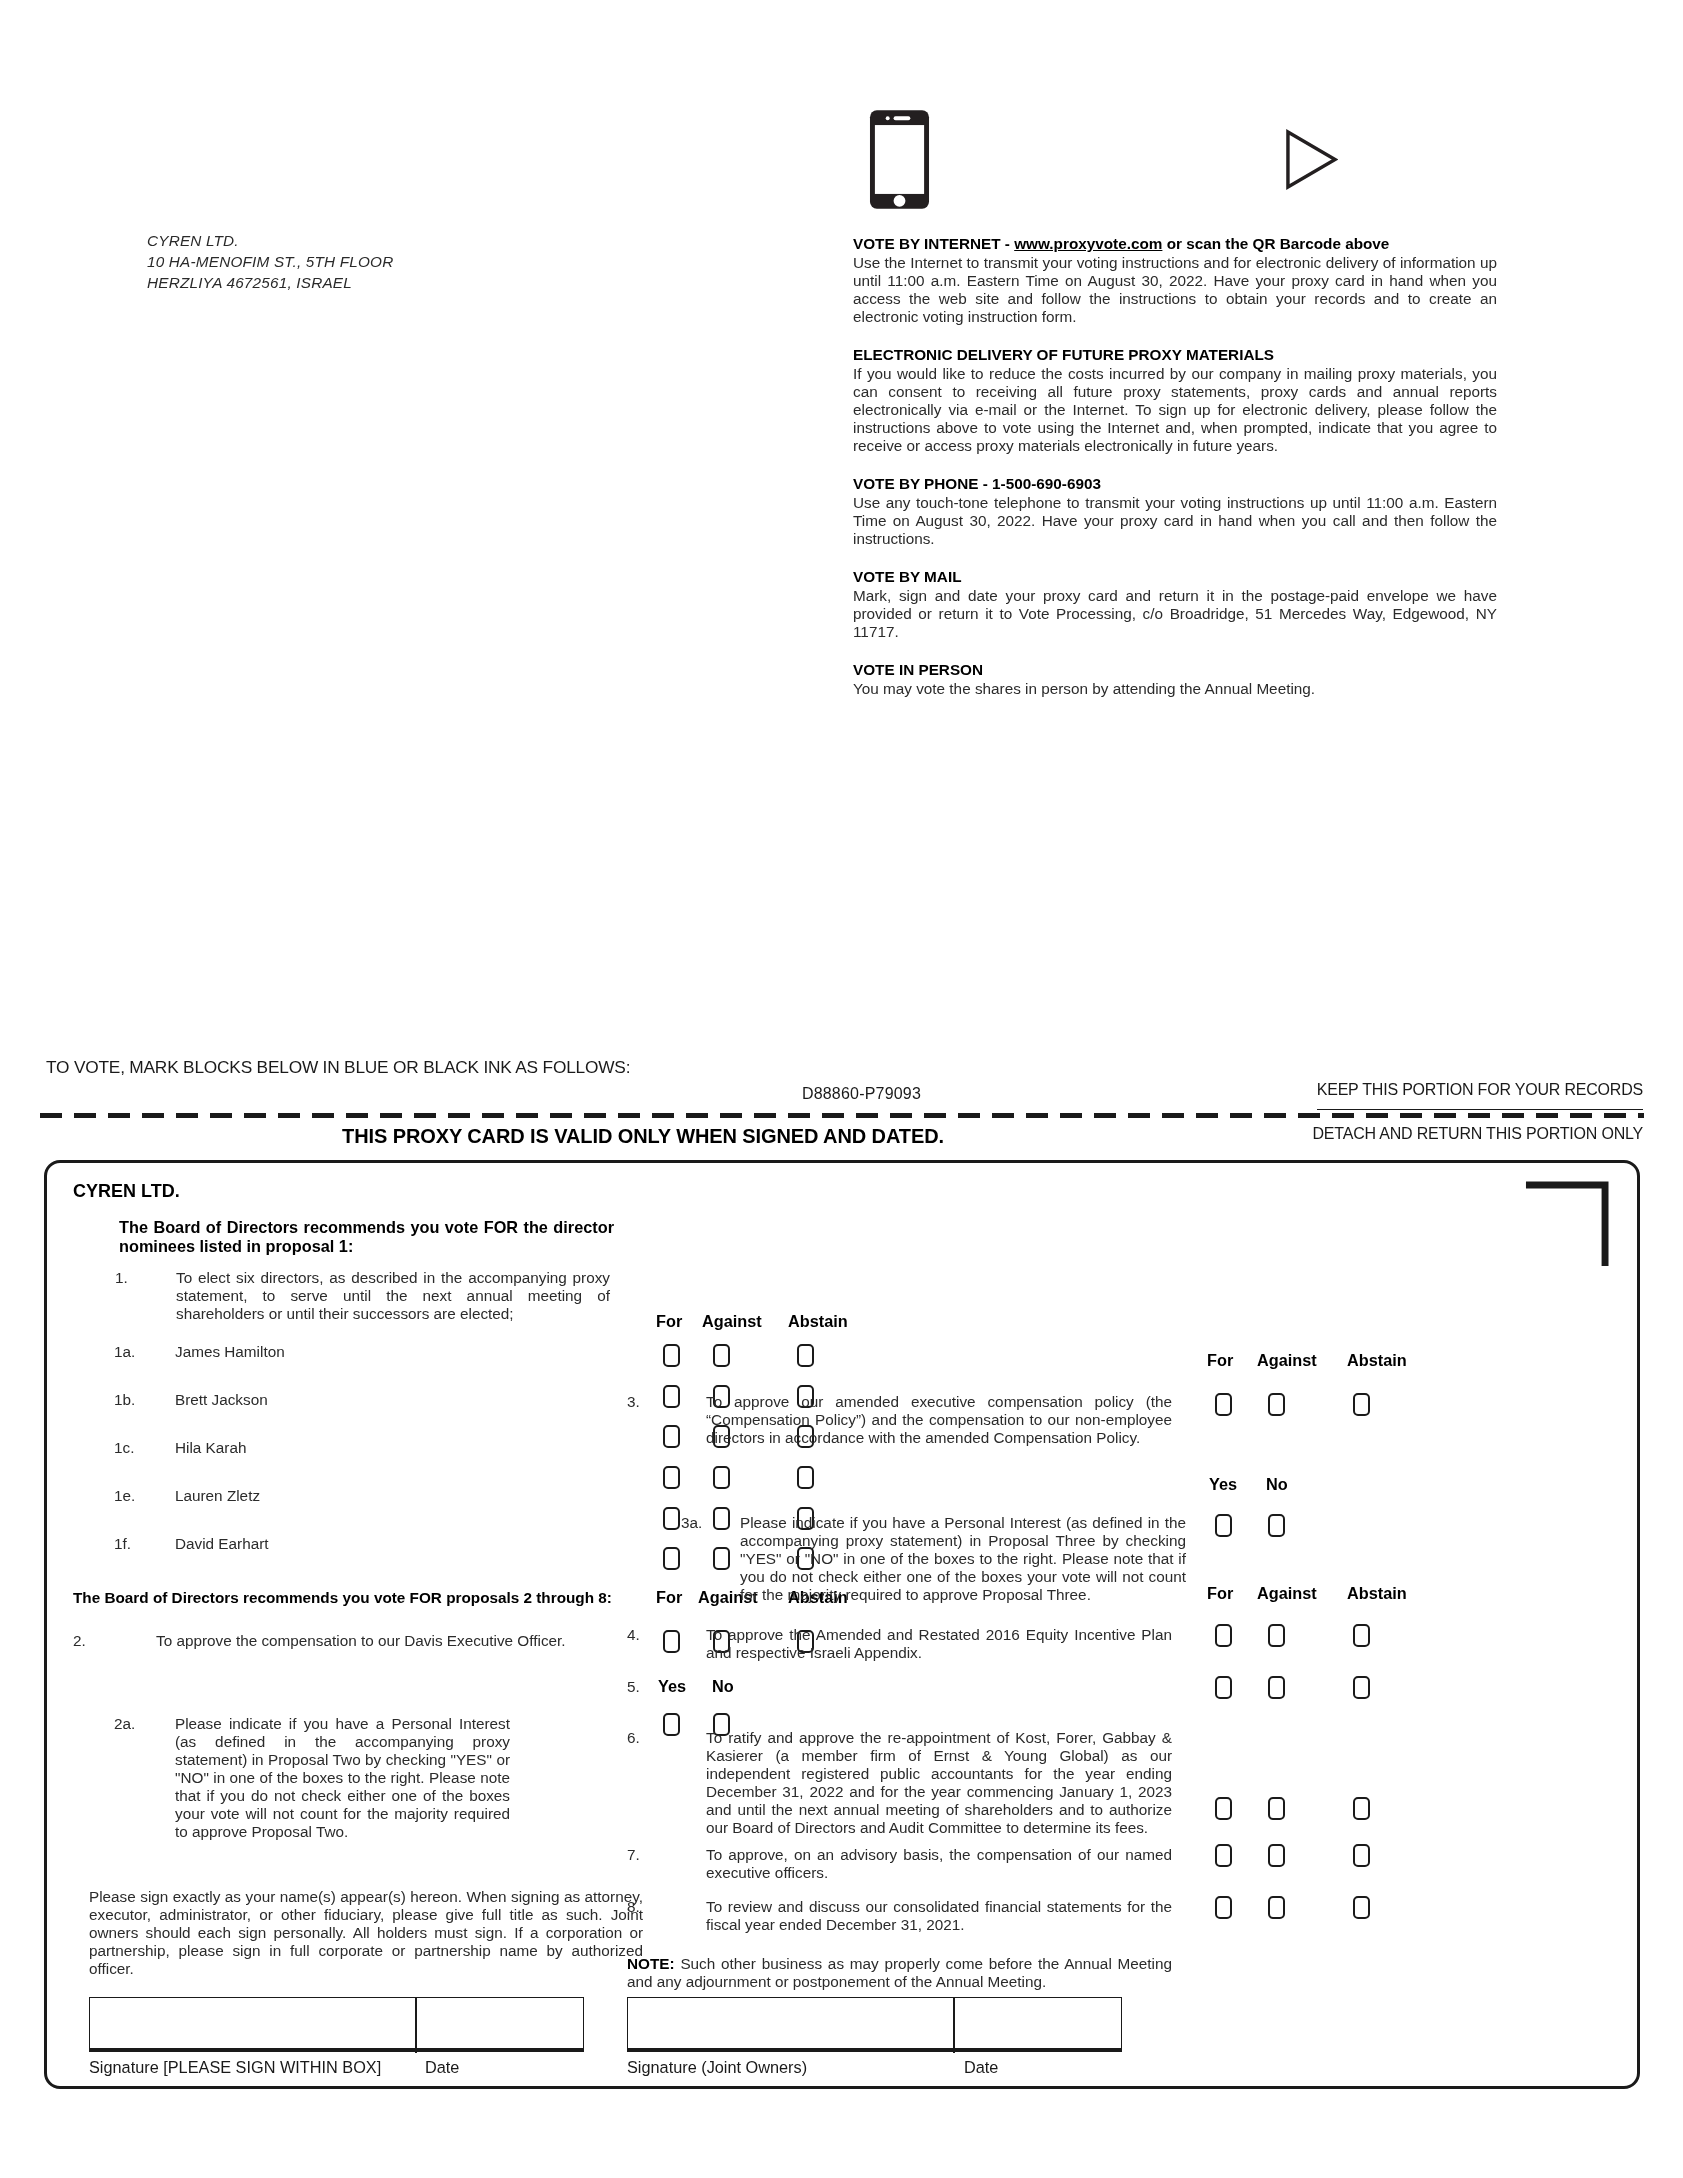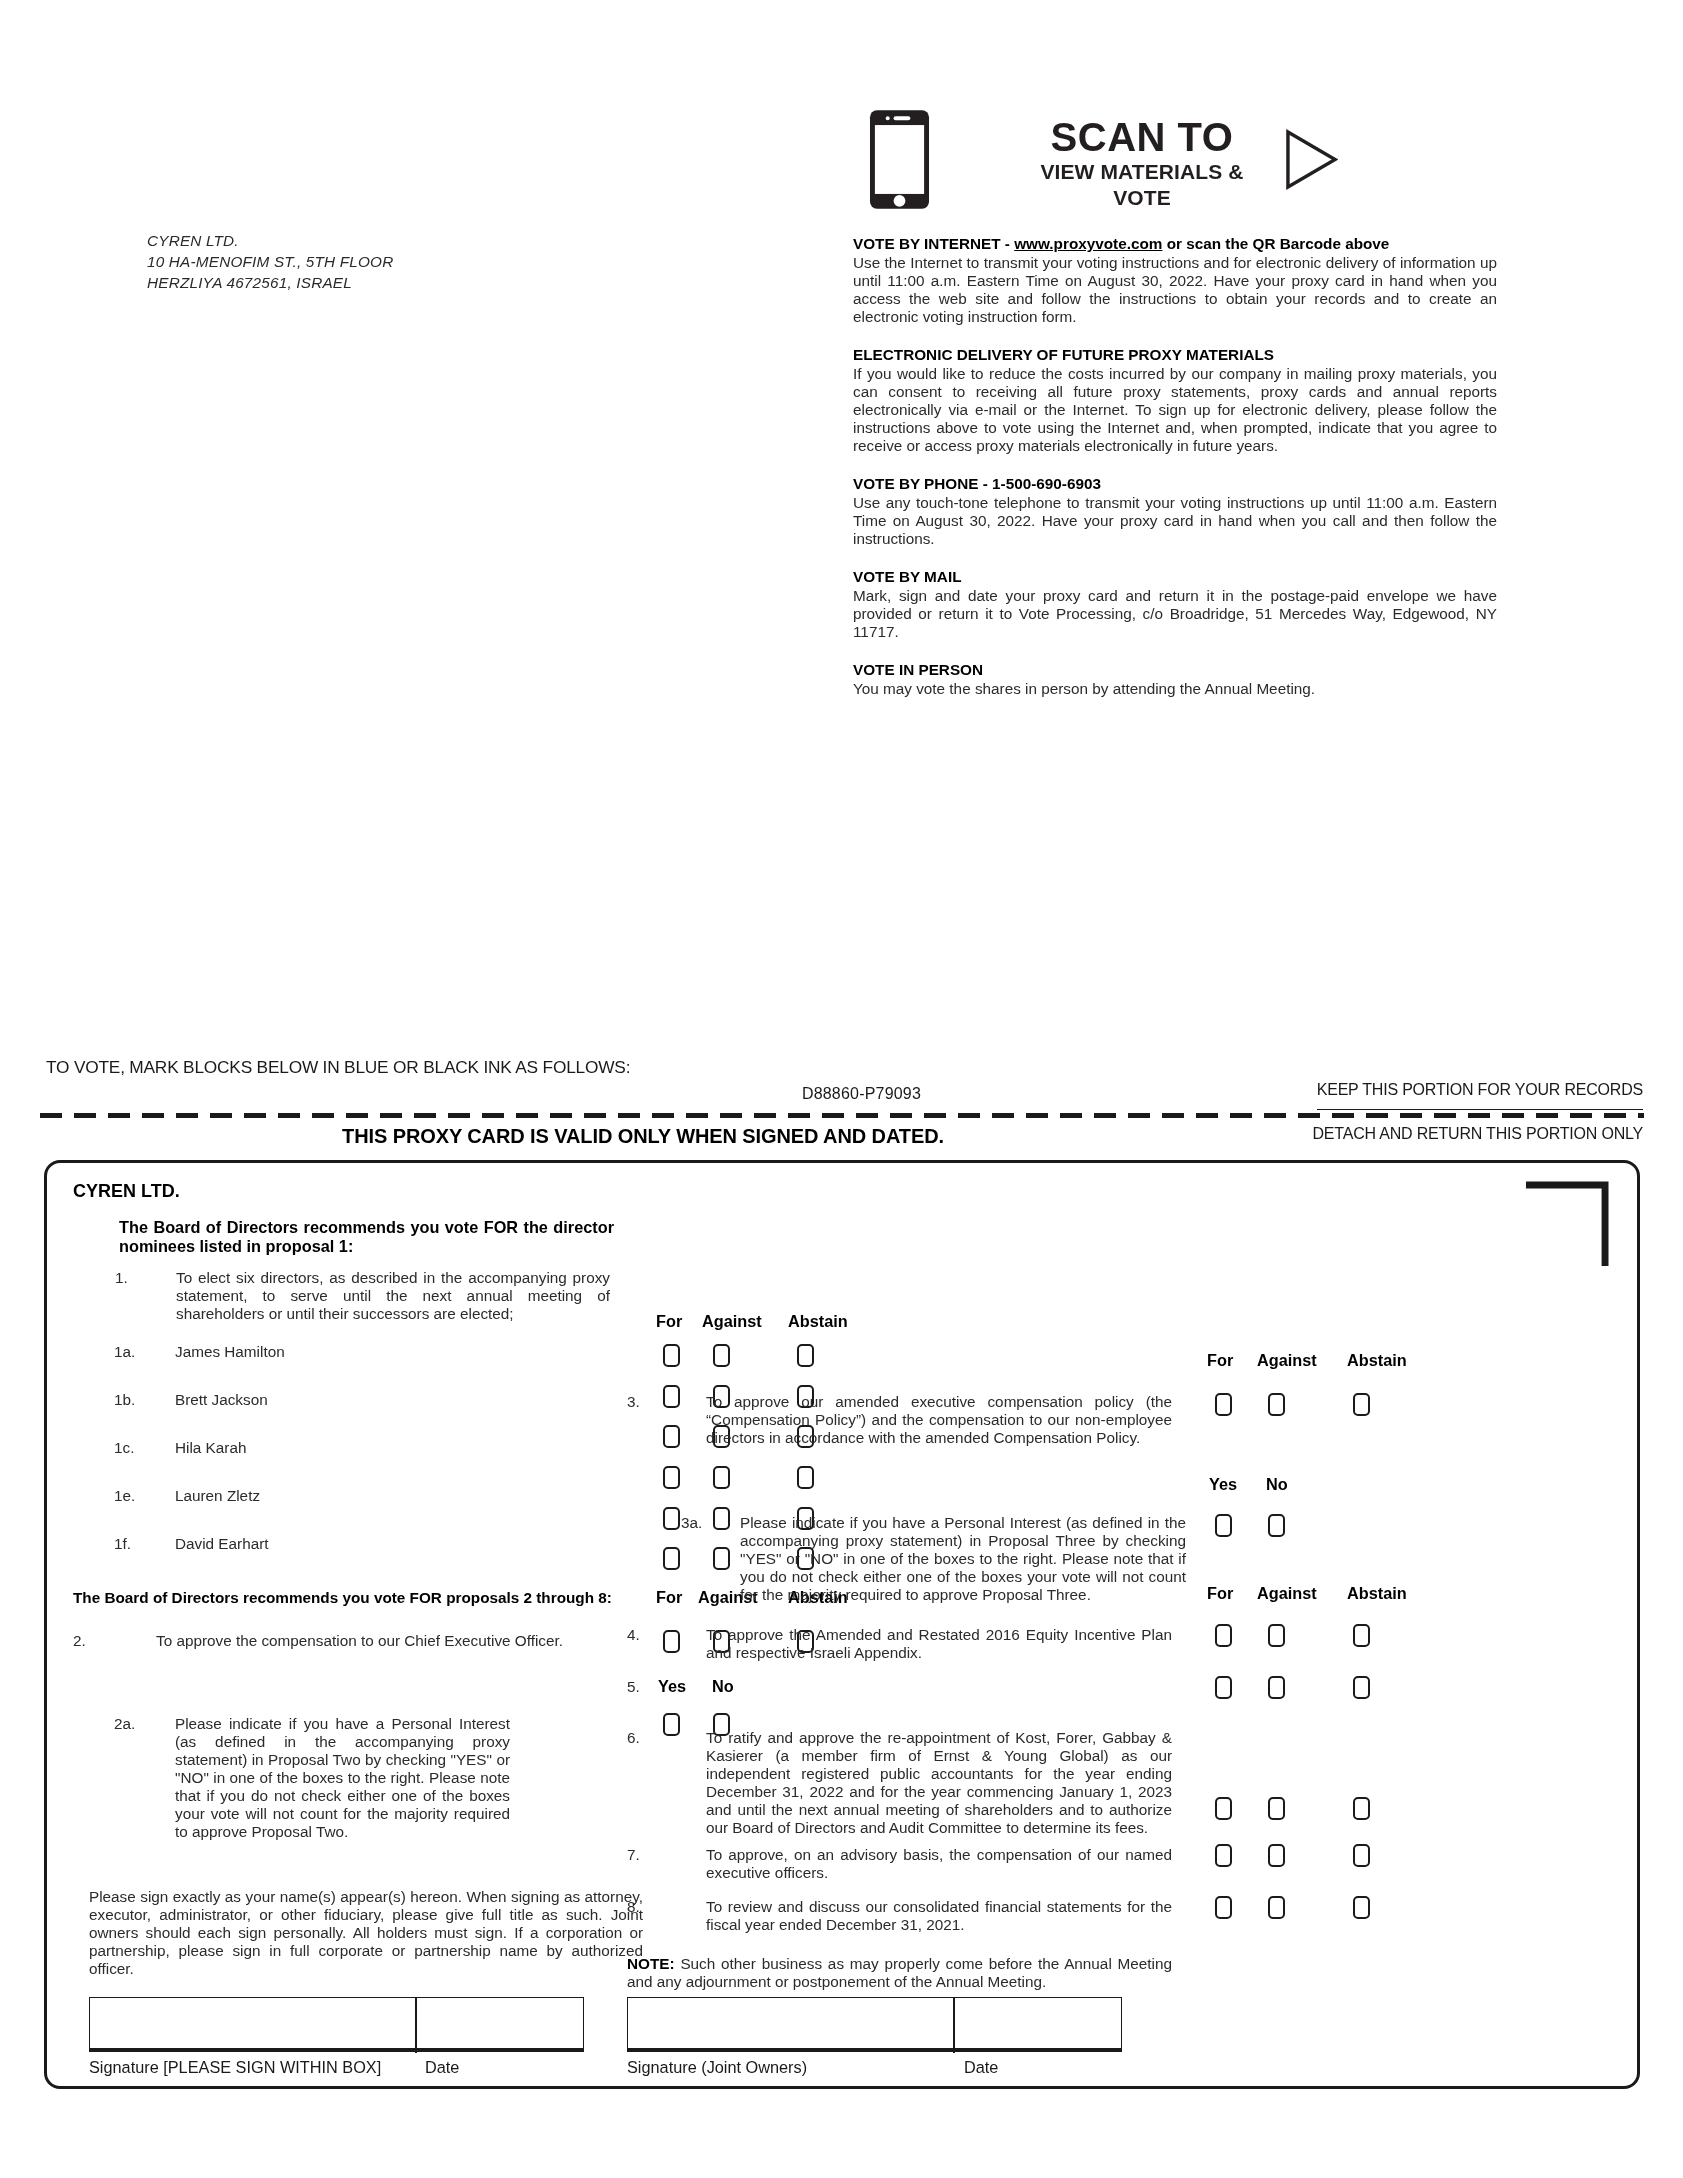--- a/index.html
+++ b/index.html
@@ -158,24 +158,20 @@
   </div>
 
   <div class="scanwrap">
     <svg class="phone-icon" viewBox="0 0 62 102">
       <rect x="1" y="1" width="60" height="100" rx="7" fill="#231f20"></rect>
       <rect x="6" y="16" width="50" height="70" fill="#ffffff"></rect>
       <circle cx="31" cy="93" r="6" fill="#ffffff"></circle>
       <circle cx="19" cy="9" r="2" fill="#ffffff"></circle>
       <rect x="25" y="7" width="17" height="4" rx="2" fill="#ffffff"></rect>
     </svg>
-    <div class="scan-text">
-      <div class="scan-big">SCAN TO</div>
-      <div class="scan-small">VIEW MATERIALS &amp; VOTE</div>
-    </div>
     <svg class="play-arrow" width="53" height="61" viewBox="0 0 54 62">
       <path d="M3 3 L51 31 L3 59 Z" fill="none" stroke="#231f20" stroke-width="3.5" stroke-linejoin="miter"></path>
     </svg>
   </div>
 
   <div class="instr">
 
     <div class="blk">
       <h3><span>VOTE BY INTERNET - </span><span class="ul">www.proxyvote.com</span><span> or scan the QR Barcode above</span></h3>
       <p>Use the Internet to transmit your voting instructions and for electronic delivery of information up until 11:00 a.m. Eastern Time on August 30, 2022. Have your proxy card in hand when you access the web site and follow the instructions to obtain your records and to create an electronic voting instruction form.</p>
@@ -315,21 +311,21 @@
       </div>
 
     <div style="position:absolute; left:26px; top:426px; width:574px; font-size:15.3px; font-weight:bold; color:#000;">The Board of Directors recommends you vote FOR proposals 2 through 8:</div>
 
     <div class="colhdr" style="left:609px; top:425px;">For</div>
     <div class="colhdr" style="left:651px; top:425px;">Against</div>
     <div class="colhdr" style="left:741px; top:425px;">Abstain</div>
 
     <div class="prop-row" style="position:absolute; left:26px; top:469px; width:554px;">
       <div class="prop-num">2.</div>
-      <div class="prop-txt" style="margin-left:83px;">To approve the compensation to our Chief Executive Officer.</div>
+      <div class="prop-txt" style="margin-left:83px;">To approve the compensation to our Davis Executive Officer.</div>
     </div>
     <div class="cbcell" style="left:616px; top:467px;">
         <div class="cb"></div>
       </div>
     <div class="cbcell" style="left:666px; top:467px;">
         <div class="cb"></div>
       </div>
     <div class="cbcell" style="left:750px; top:467px;">
         <div class="cb"></div>
       </div>

